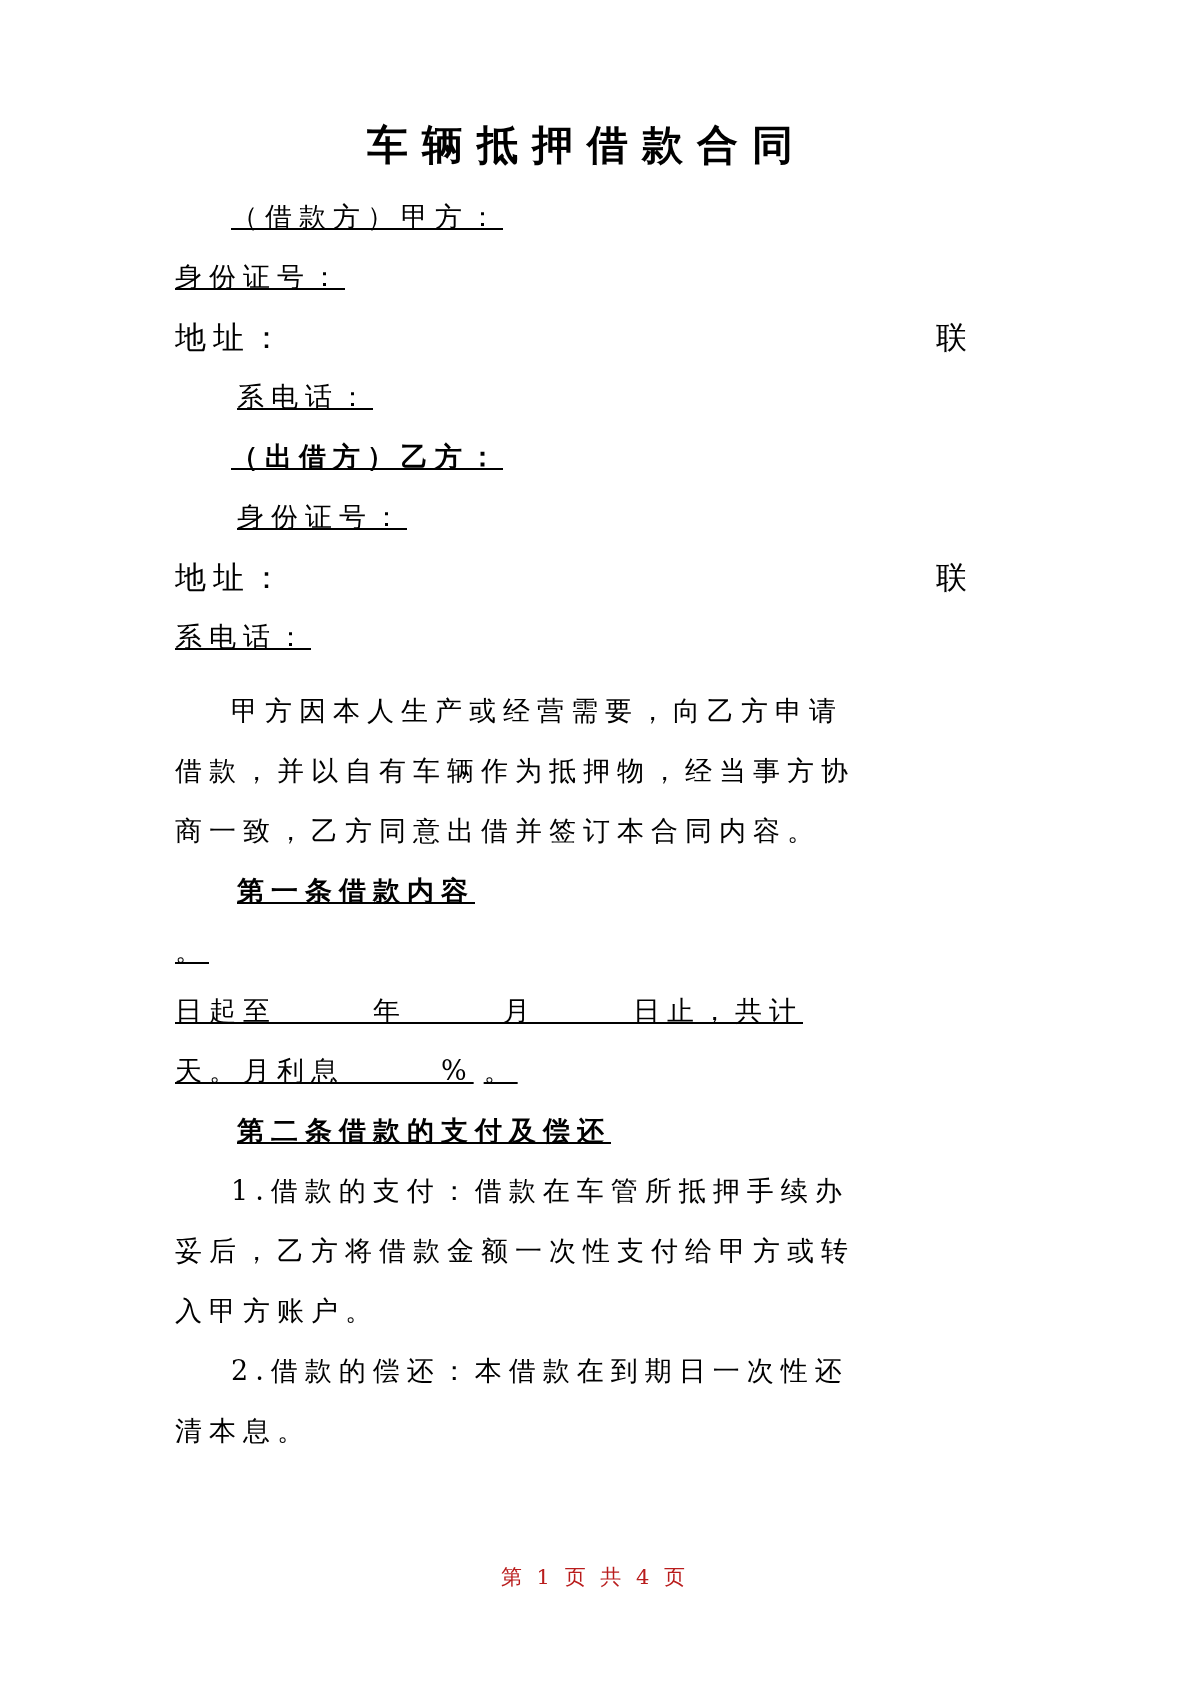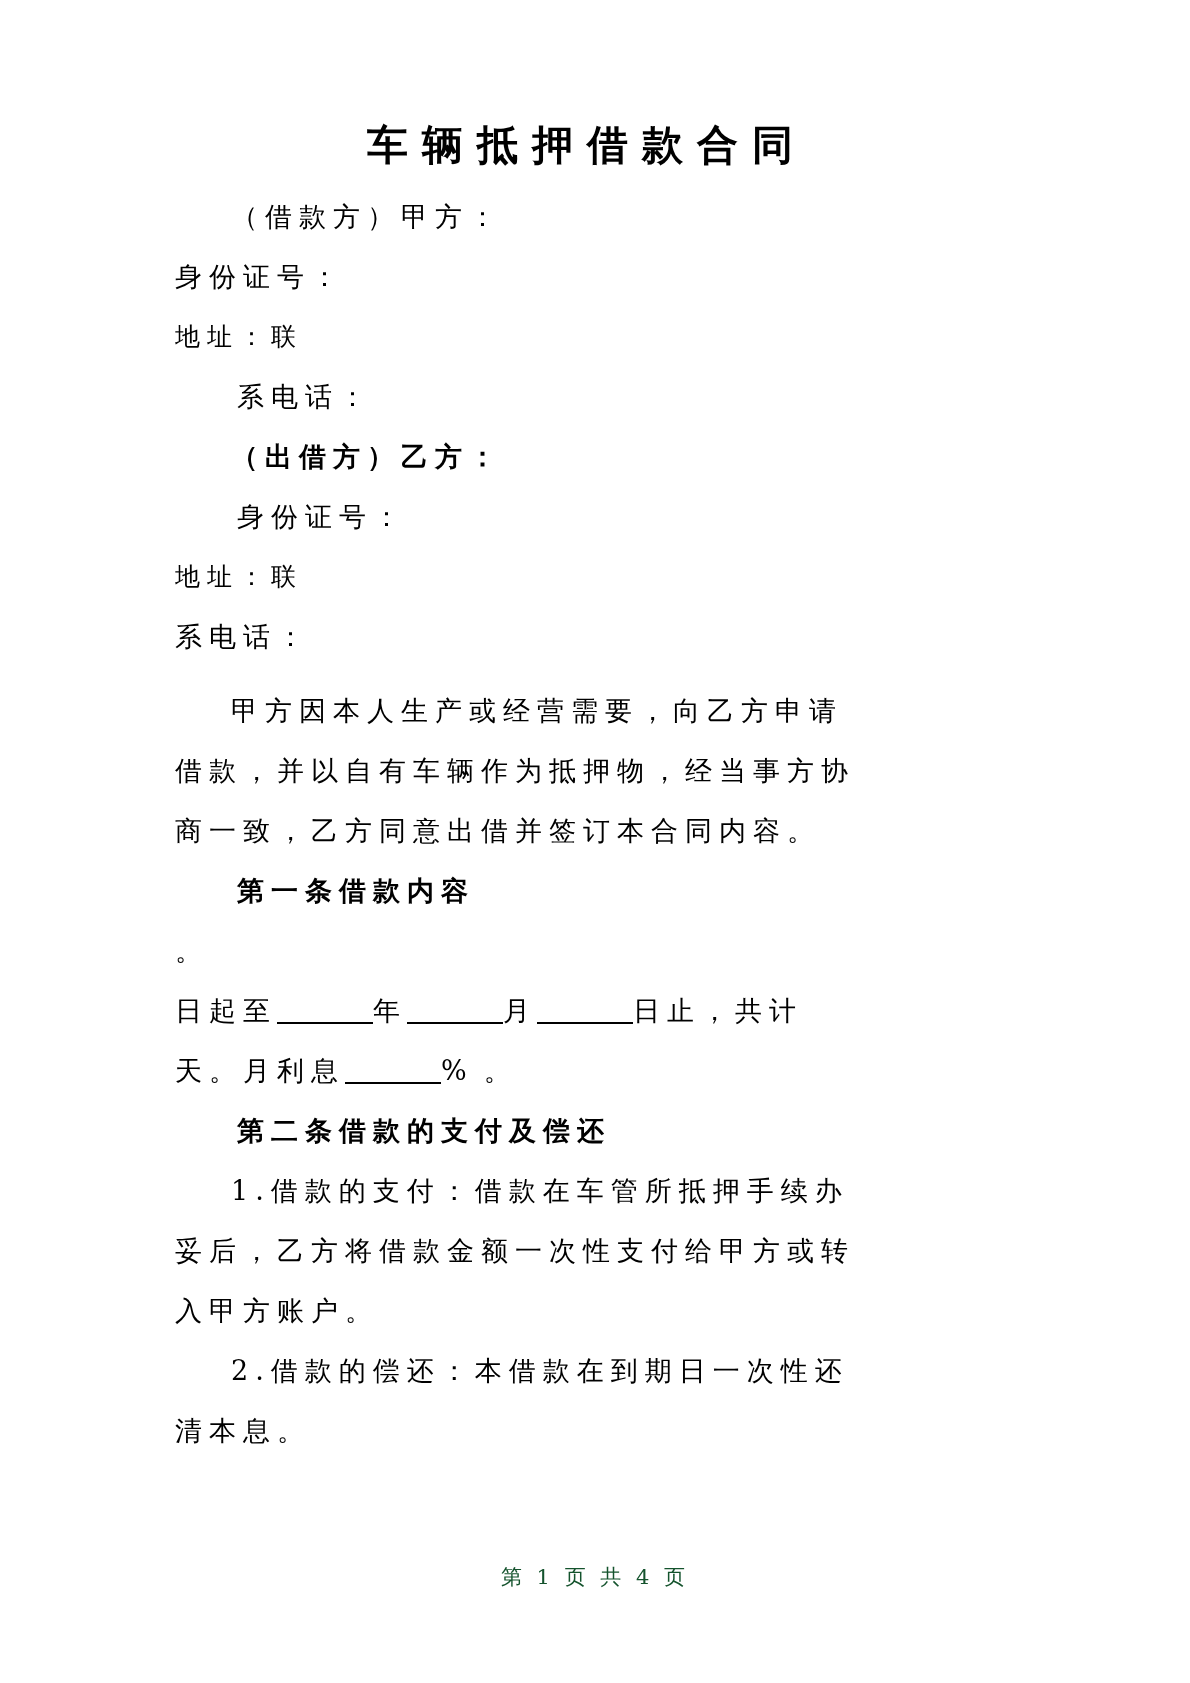--- a/index.html
+++ b/index.html
@@ -44,34 +44,35 @@
     font-family: "DejaVu Serif", "Liberation Serif", serif;
   }
 
   .line {
     font-size: 27px;
     line-height: 60px;
     letter-spacing: 7px;
     white-space: nowrap;
     margin: 0;
     font-family: "DejaVu Serif", "Liberation Serif", serif;
+    text-decoration: underline;
   }
 
   .line.bold { font-weight: bold; }
 
   .indent1 { padding-left: 56px; }
   .indent2 { padding-left: 62px; }
   .indent-title { padding-left: 62px; }
 
   
   .row-split {
     display: flex;
-    justify-content: flex-start;
+    justify-content: space-between;
     align-items: baseline;
-    font-size: 25px;
+    font-size: 31px;
     line-height: 60px;
     white-space: nowrap;
   }
   .row-split > span { letter-spacing: 7px; }
   .row-split .tail { letter-spacing: 0; padding-right: 18px; }
 
   
   .para-line {
     font-size: 27px;
     line-height: 60px;
@@ -91,21 +92,21 @@
 
   .footer {
     position: absolute;
     left: 0;
     top: 1563px;
     width: 1190px;
     text-align: center;
     font-size: 21px;
     letter-spacing: 4px;
     font-family: "DejaVu Serif", "Liberation Serif", serif;
-    color: #14532d;
+    color: #b91c1c;
   }
 
   .spacer-sm { height: 14px; }
 </style>
 </head>
 <body>
 
 <div class="page">
 
   <div class="content">

